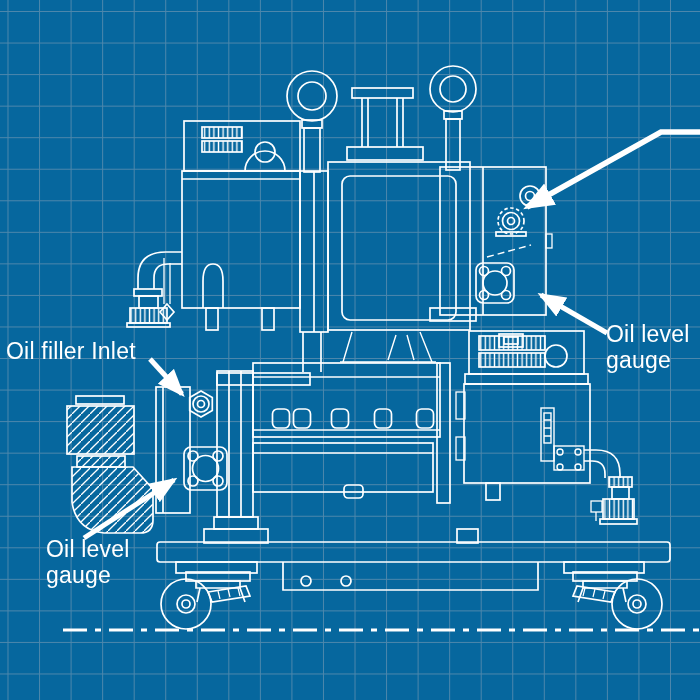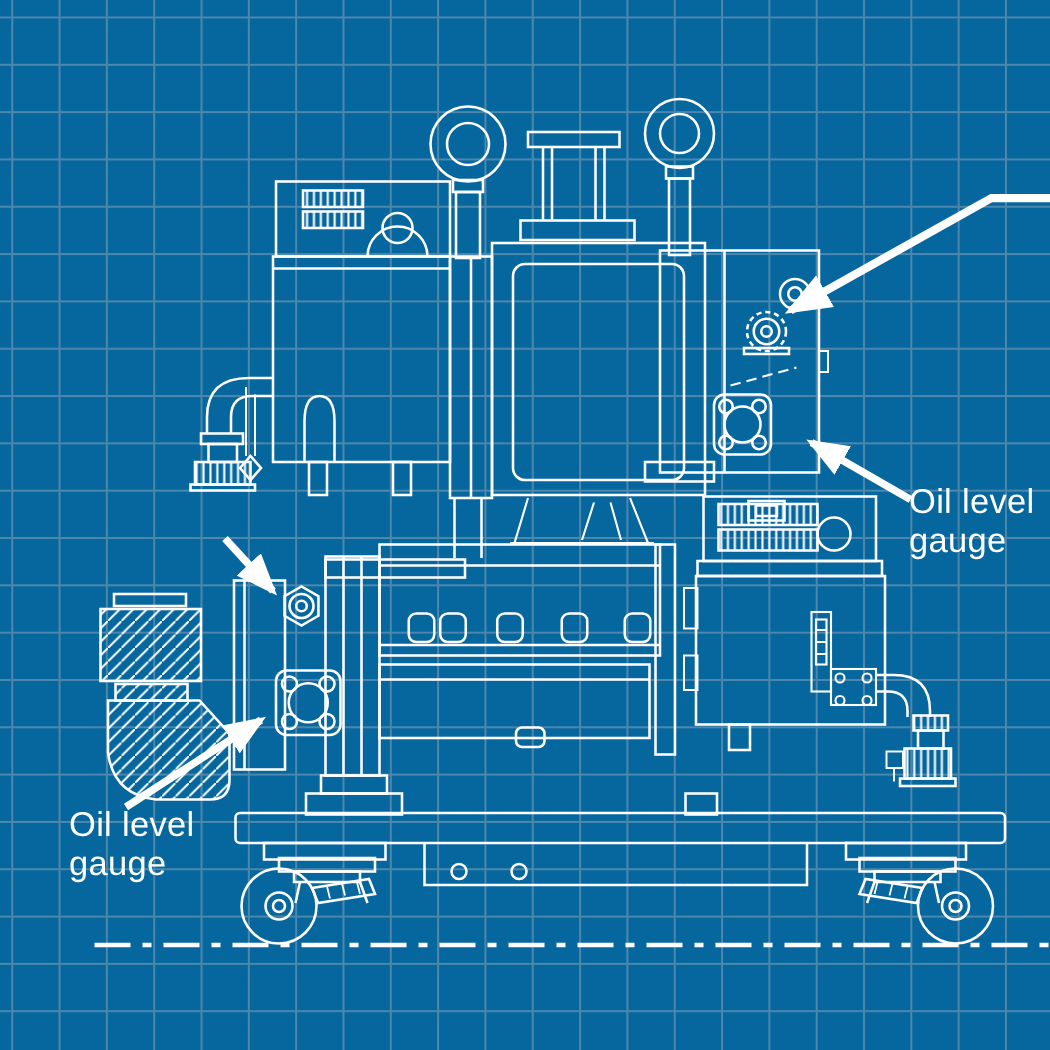--- a/index.html
+++ b/index.html
@@ -260,20 +260,23 @@
     <path d="M63,630 H700" stroke="#fff" stroke-width="3" stroke-dasharray="24 8 6 8"></path>
 
     <g stroke="#fff" fill="none">
       <path d="M700,132 L661,132 L527,207" stroke-width="5.5" marker-end="url(#arrowhead)"></path>
       <path d="M150,359 L182,394" stroke-width="5" marker-end="url(#arrowhead)"></path>
       <path d="M84,538 L174,480" stroke-width="5" marker-end="url(#arrowhead)"></path>
       <path d="M607,333 L541,295" stroke-width="5" marker-end="url(#arrowhead)"></path>
     </g>
   </svg>
 
+  <div class="lbl" id="lbl-filler">
+    <span>Oil filler Inlet</span>
+  </div>
 
   <div class="lbl" id="lbl-gauge-upper">
     <span>Oil level</span><br>
     <span>gauge</span>
   </div>
 
   <div class="lbl" id="lbl-gauge-lower">
     <span>Oil level</span><br>
     <span>gauge</span>
   </div>

